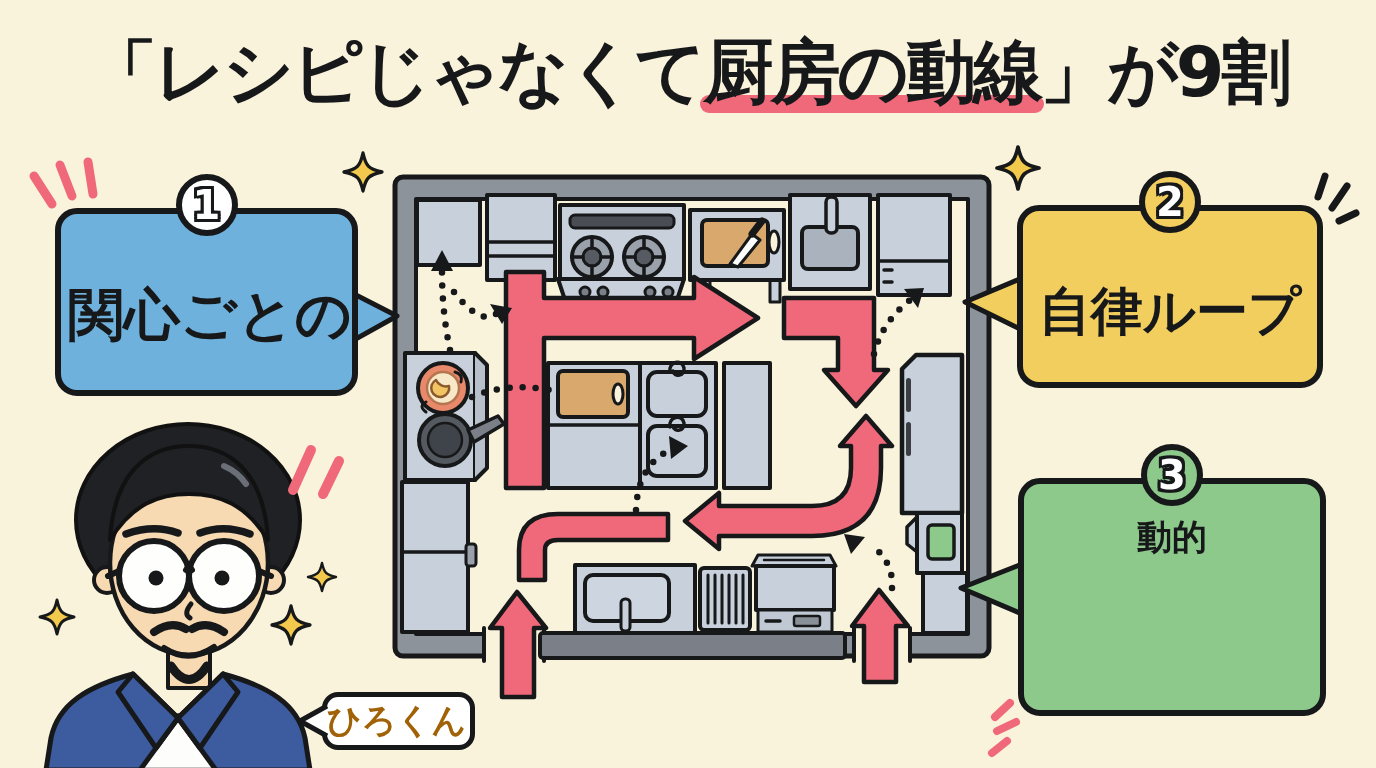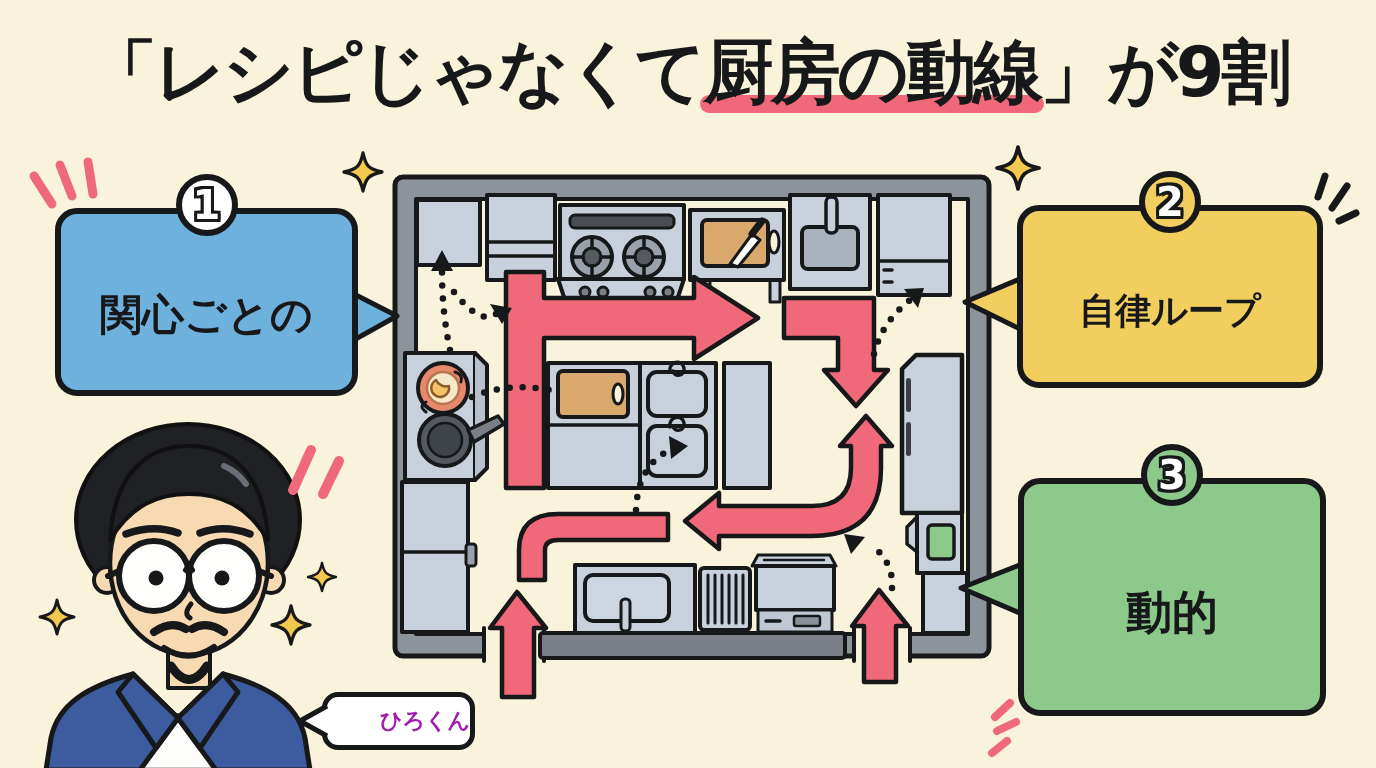--- a/index.html
+++ b/index.html
@@ -17,34 +17,34 @@
   .callout{position:absolute;border:6px solid #17181a;border-radius:22px;box-sizing:border-box;z-index:3;}
   .callout .badge{position:absolute;top:-40px;left:50%;transform:translateX(-50%);
         width:62px;height:62px;border:6px solid #17181a;border-radius:50%;
         display:flex;align-items:center;justify-content:center;box-sizing:border-box;}
   .badge span{font-size:40px;font-weight:900;color:#fff;line-height:1;
         text-shadow:-3px -3px 0 #17181a,3px -3px 0 #17181a,-3px 3px 0 #17181a,3px 3px 0 #17181a,
                     -3px 0 0 #17181a,3px 0 0 #17181a,0 -3px 0 #17181a,0 3px 0 #17181a;}
   .callout .txt{display:flex;flex-direction:column;align-items:center;justify-content:center;
         height:100%;box-sizing:border-box;color:#17181a;font-weight:900;text-align:center;}
   #box1{left:55px;top:208px;width:303px;height:188px;background:#6FB1DD;}
-  #box1 .txt{font-size:42px;line-height:1.3;padding-top:26px;}
+  #box1 .txt{font-size:56px;line-height:1.3;padding-top:26px;align-items:flex-end;}
   #box2{left:1017px;top:205px;width:306px;height:183px;background:#F2CE5E;}
-  #box2 .txt{font-size:36px;padding-top:30px;}
+  #box2 .txt{font-size:52px;padding-top:30px;}
   #box3{left:1018px;top:478px;width:308px;height:238px;background:#8CC98B;}
-  #box3 .txt{font-size:46px;line-height:1.32;padding-top:30px;}
+  #box3 .txt{font-size:35px;line-height:1.32;padding-top:30px;justify-content:space-between;}
   .tail{position:absolute;z-index:2;}
 
   
   #kitchen{position:absolute;left:392px;top:172px;z-index:1;}
   #character{position:absolute;left:28px;top:408px;z-index:3;}
   #deco{position:absolute;left:0;top:0;z-index:5;pointer-events:none;}
   .bubble{position:absolute;left:322px;top:692px;width:153px;height:58px;background:#fff;
-        border:5px solid #17181a;border-radius:16px;display:flex;align-items:center;justify-content:flex-end;
-        font-size:22px;font-weight:900;color:#a21caf;z-index:4;box-sizing:border-box;}
+        border:5px solid #17181a;border-radius:16px;display:flex;align-items:center;justify-content:flex-start;
+        font-size:34px;font-weight:900;color:#a16207;z-index:4;box-sizing:border-box;}
   .bubble-tail{position:absolute;left:297px;top:703px;z-index:5;}
 </style>
 </head>
 <body>
 
 <div id="stage">
 
   <div class="title">
     <span>「レシピじゃなくて</span><span class="hl">厨房の動線</span><span>」が9割</span>
   </div>

